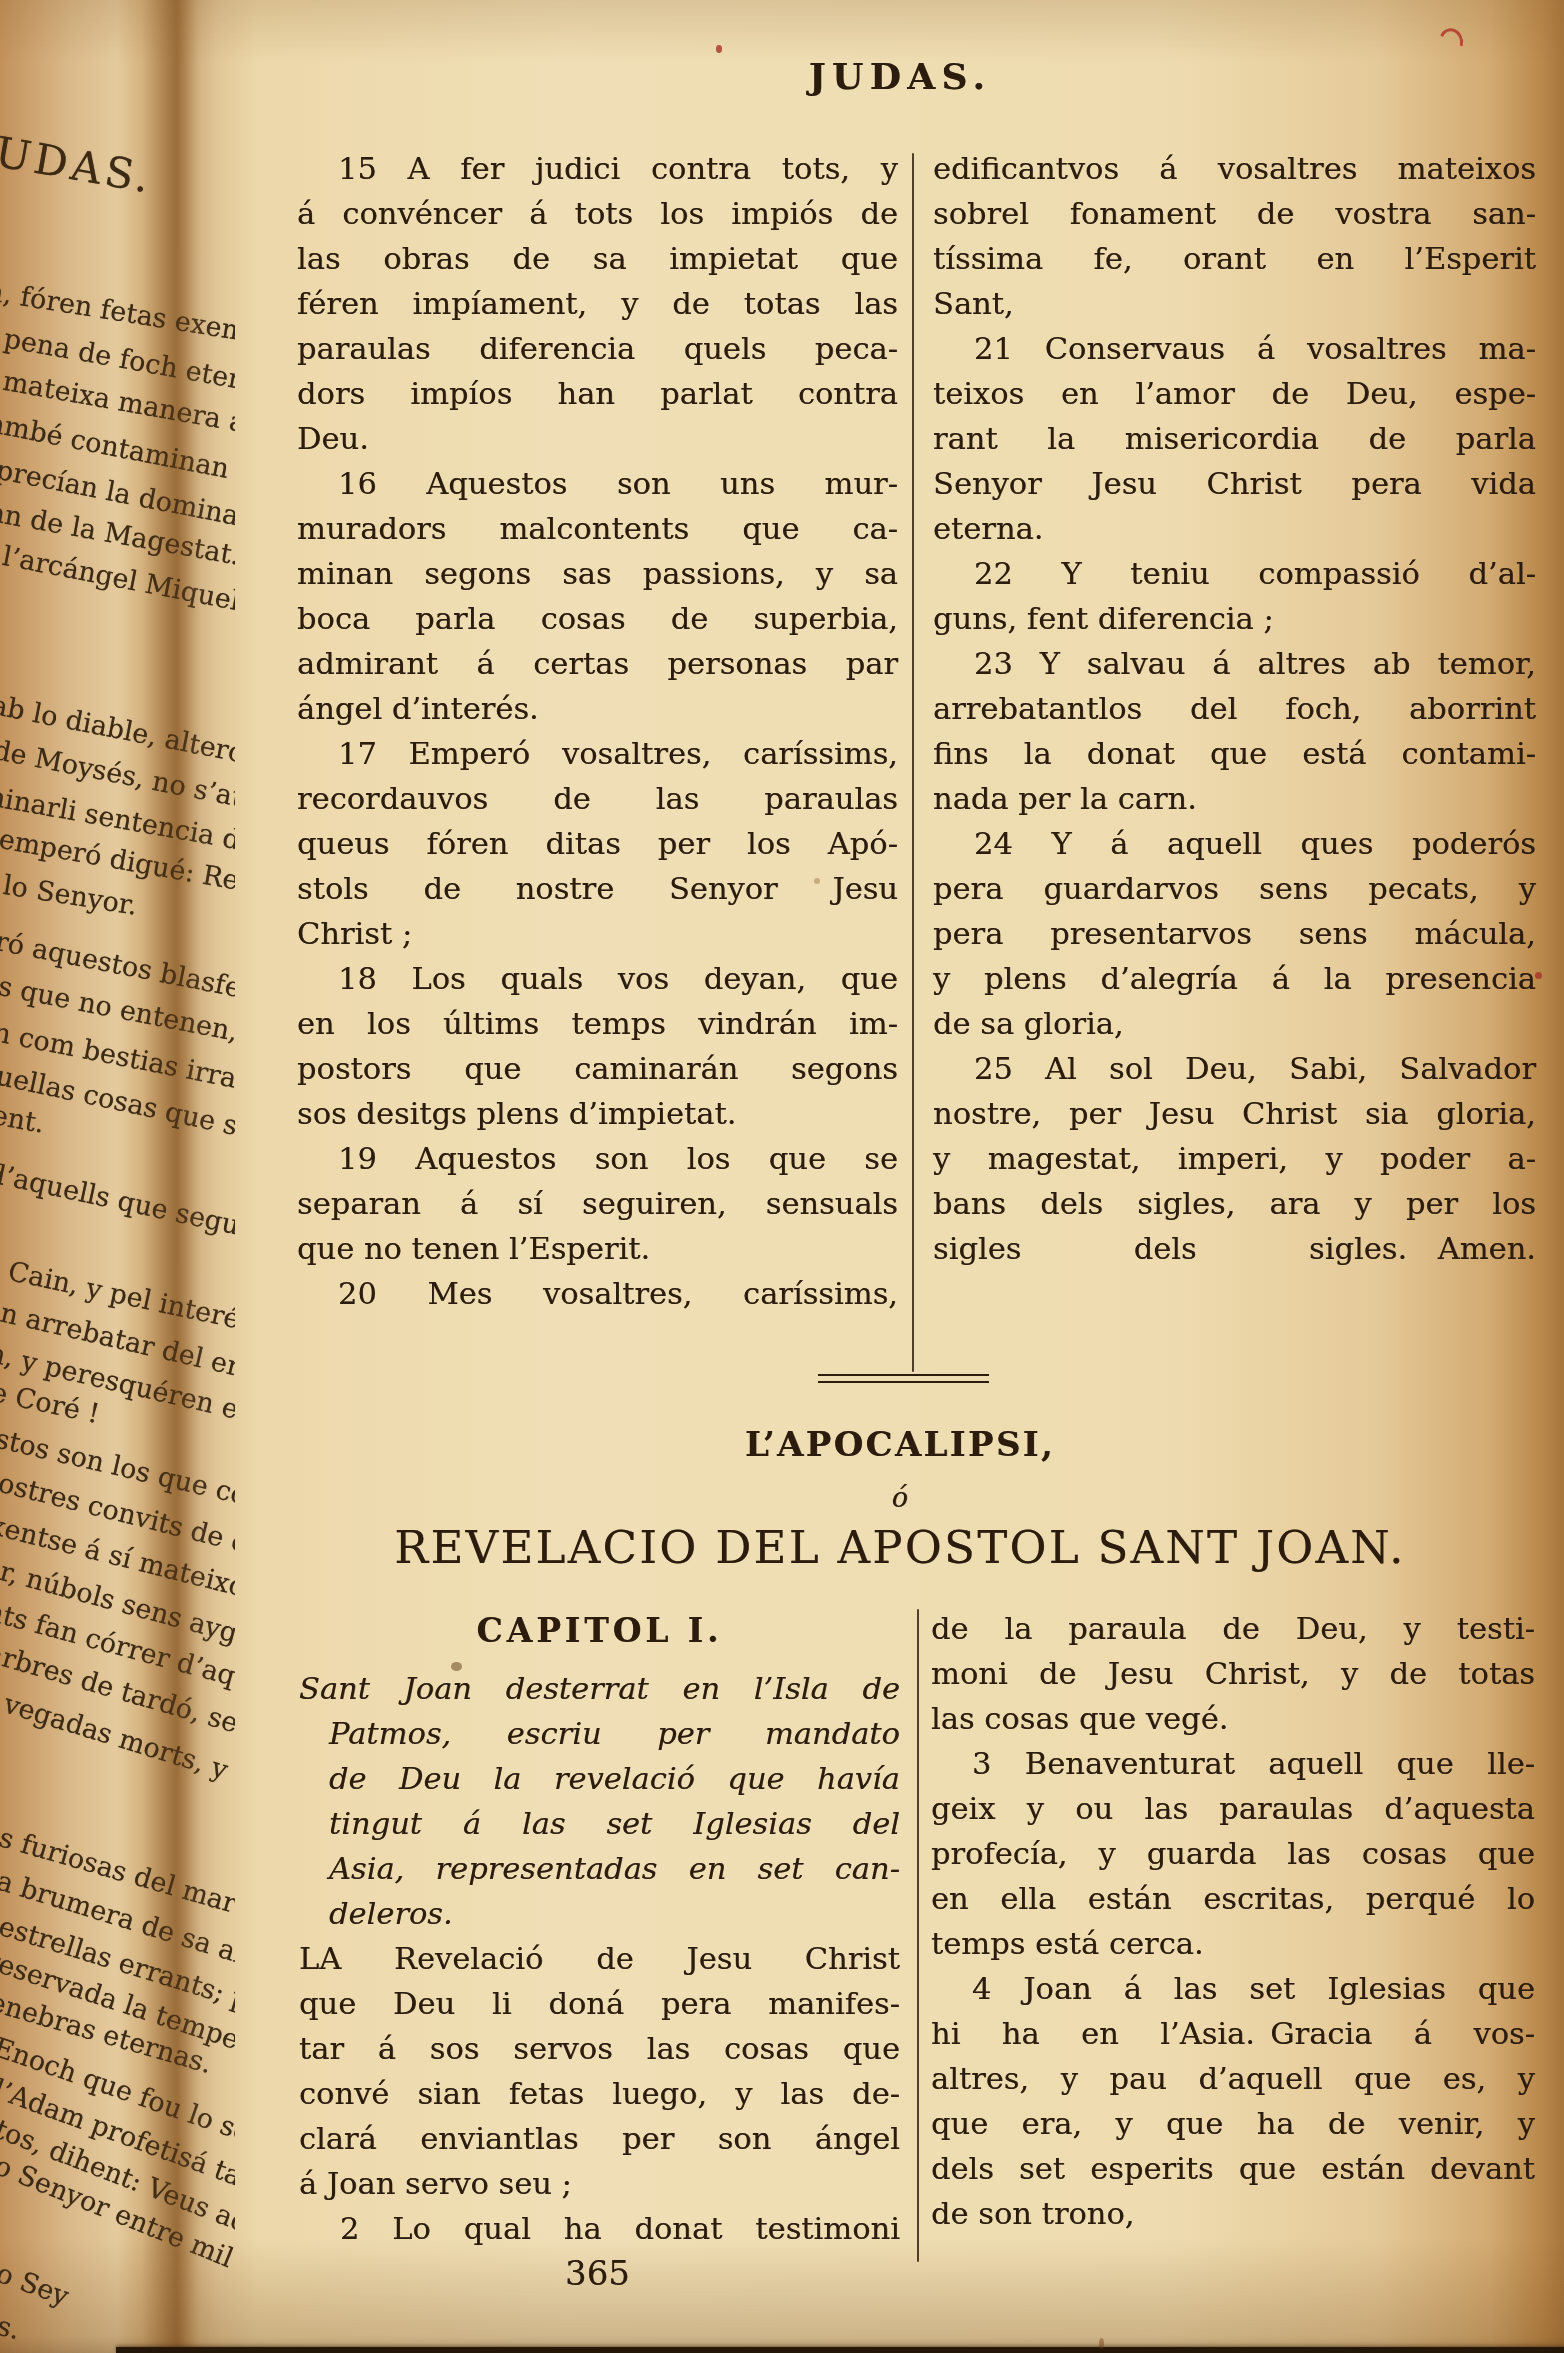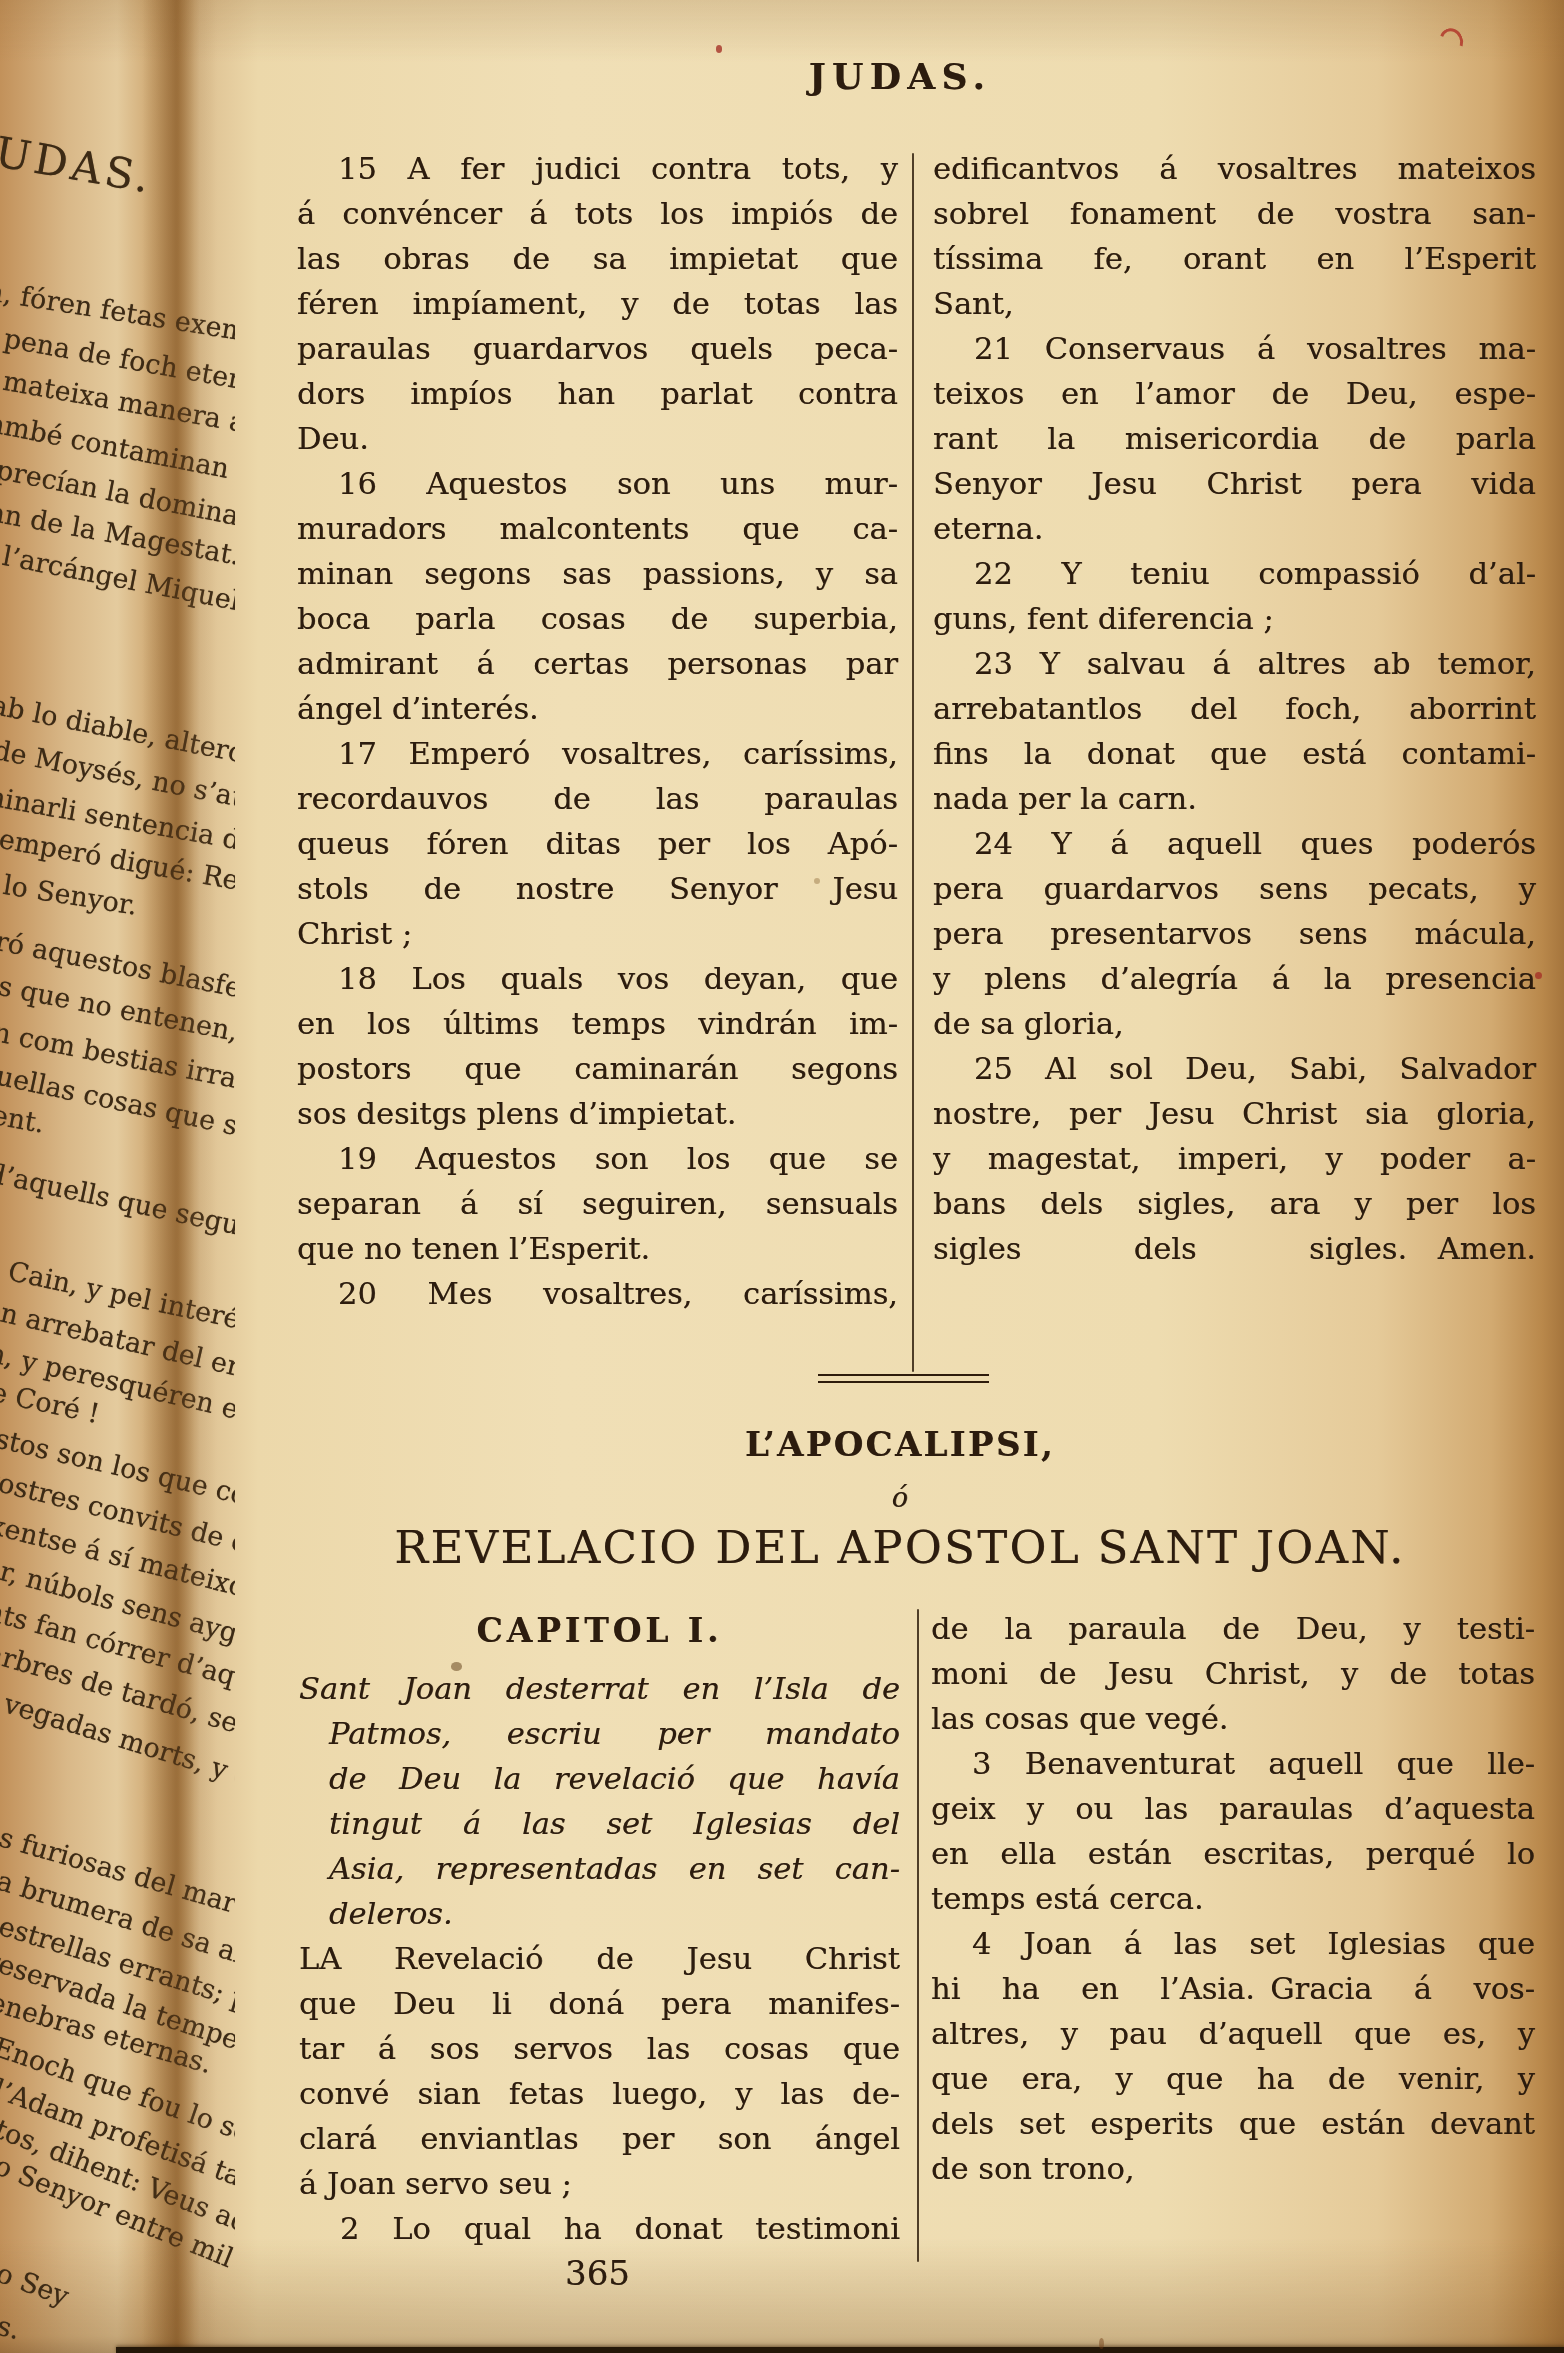--- a/index.html
+++ b/index.html
@@ -117,21 +117,21 @@
 <div id="content">
   <div id="book-header" class="ink">JUDAS.</div>
 
   <div id="vrule-1" class="vrule"></div>
   <div id="col-judas-left" class="col ink">
       <div class="para indent">
         <div class="tline">15 A fer judici contra tots, y</div>
         <div class="tline">á convéncer á tots los impiós de</div>
         <div class="tline">las obras de sa impietat que</div>
         <div class="tline">féren impíament, y de totas las</div>
-        <div class="tline">paraulas guardarvos quels peca-</div>
+        <div class="tline">paraulas diferencia quels peca-</div>
         <div class="tline">dors impíos han parlat contra</div>
         <div class="tline noju">Deu.</div>
       </div>
       <div class="para indent">
         <div class="tline">16 Aquestos son uns mur-</div>
         <div class="tline">muradors malcontents que ca-</div>
         <div class="tline">minan segons sas passions, y sa</div>
         <div class="tline">boca parla cosas de superbia,</div>
         <div class="tline">admirant á certas personas par</div>
         <div class="tline noju">ángel d’interés.</div>
@@ -233,20 +233,21 @@
   </div>
   <div id="col-apoc-right" class="col ink">
       <div class="para">
         <div class="tline">de la paraula de Deu, y testi-</div>
         <div class="tline">moni de Jesu Christ, y de totas</div>
         <div class="tline noju">las cosas que vegé.</div>
       </div>
       <div class="para indent">
         <div class="tline">3 Benaventurat aquell que lle-</div>
         <div class="tline">geix y ou las paraulas d’aquesta</div>
+        <div class="tline">profecía, y guarda las cosas que</div>
         <div class="tline">en ella están escritas, perqué lo</div>
         <div class="tline noju">temps está cerca.</div>
       </div>
       <div class="para indent">
         <div class="tline">4 Joan á las set Iglesias que</div>
         <div class="tline">hi ha en l’Asia. Gracia á vos-</div>
         <div class="tline">altres, y pau d’aquell que es, y</div>
         <div class="tline">que era, y que ha de venir, y</div>
         <div class="tline">dels set esperits que están devant</div>
         <div class="tline noju">de son trono,</div>

